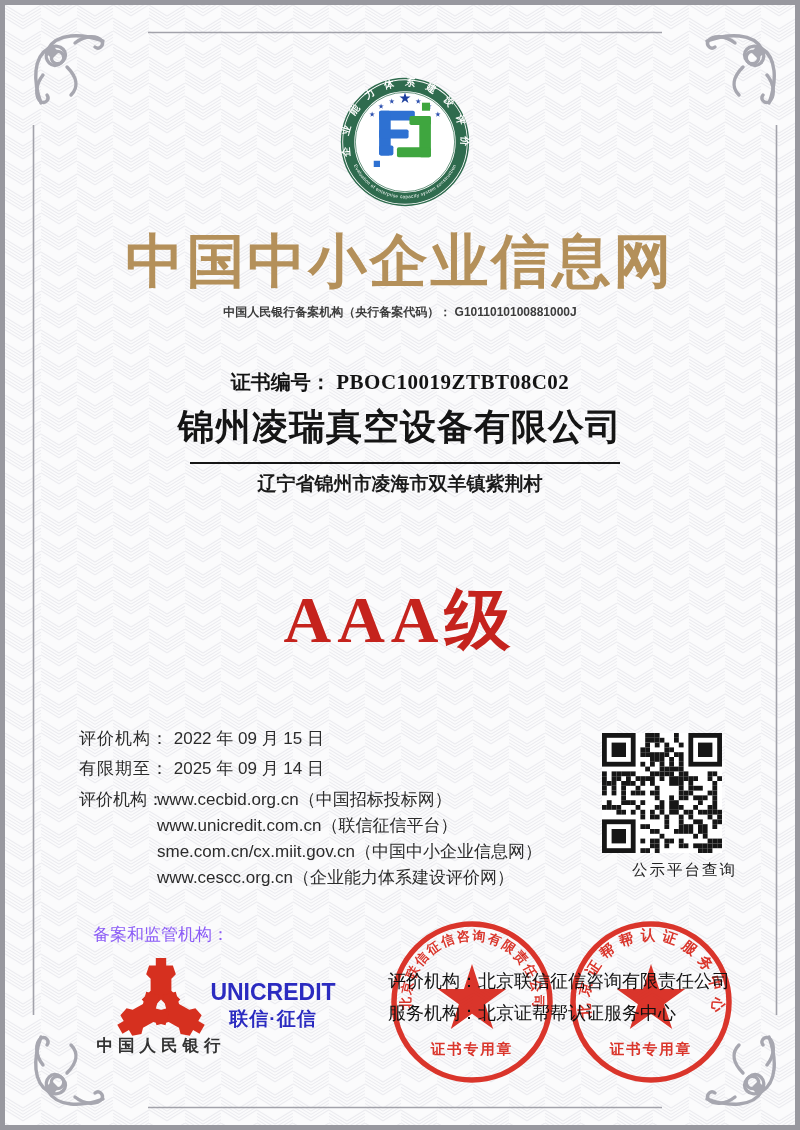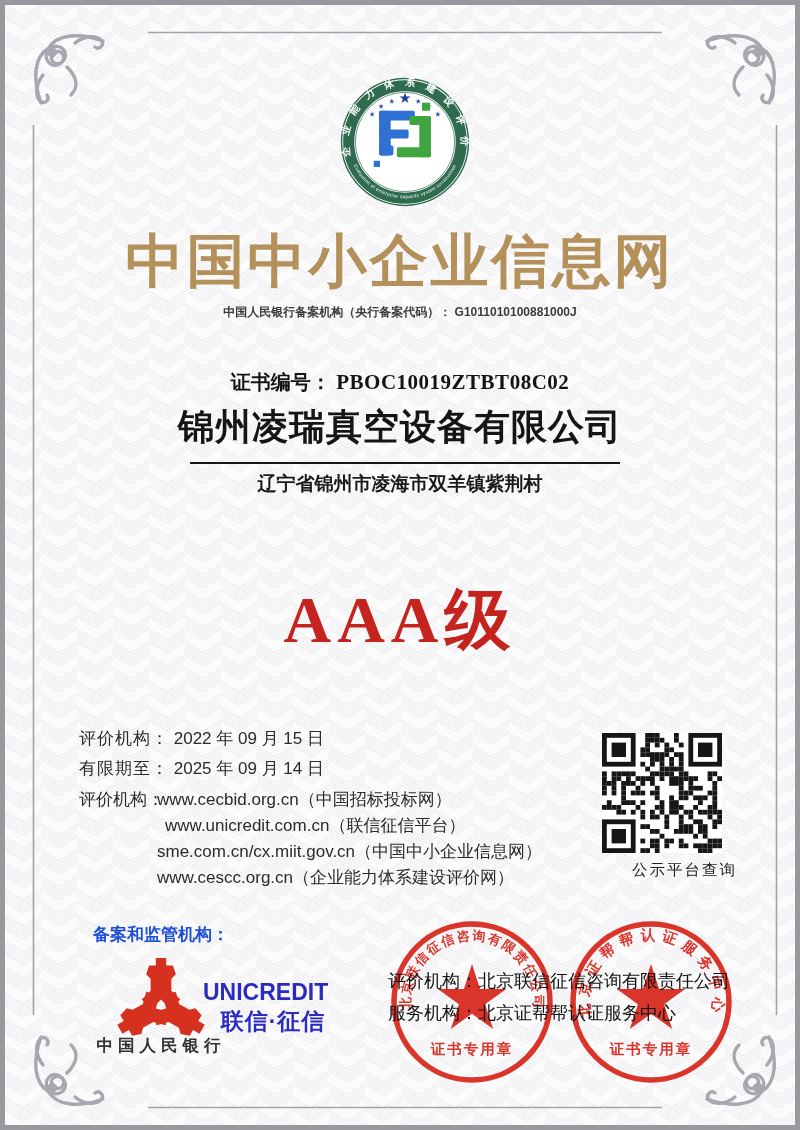--- a/index.html
+++ b/index.html
@@ -22,26 +22,26 @@
   .underline{top:457px;left:185px;width:430px;height:2px;background:#161616;z-index:2;}
   .address{top:466px;font-size:19px;font-weight:700;color:#1a1a1a;
     font-family:"Liberation Serif","DejaVu Serif",serif;z-index:2;}
   .rating-label{left:100px;top:528px;font-size:20px;font-weight:700;color:#141414;z-index:2;}
   .rating-value{top:570px;font-size:66px;font-weight:900;letter-spacing:6px;
     font-family:"Liberation Serif","DejaVu Serif",serif;z-index:2;}
   .drow{font-size:17px;color:#2b2b2b;z-index:2;white-space:nowrap;}
   .dlabel{letter-spacing:1px;}
   .qr-caption{left:582px;top:855px;width:150px;text-align:right;font-size:15.5px;
     letter-spacing:2px;color:#222;z-index:2;}
-  .regulator{left:88px;top:918px;font-size:17px;font-weight:700;color:#1d4ed8;z-index:2;}
+  .regulator{left:88px;top:918px;font-size:17px;font-weight:400;color:#8b5cf6;z-index:2;}
   .pbc-name{left:76px;top:1030px;width:160px;text-align:center;font-size:16.5px;font-weight:700;
     letter-spacing:5px;color:#333;font-family:"Liberation Serif","DejaVu Serif",serif;z-index:2;}
-  .unicredit{left:198px;top:974px;width:140px;text-align:left;font-size:23px;font-weight:900;
+  .unicredit{left:198px;top:974px;width:140px;text-align:center;font-size:23px;font-weight:900;
     color:#2b2bc0;z-index:2;}
-  .unicredit-cn{left:198px;top:1001px;width:140px;text-align:center;font-size:23px;font-weight:800;
+  .unicredit-cn{left:198px;top:1001px;width:140px;text-align:center;font-size:19px;font-weight:800;
     color:#2b2bc0;letter-spacing:1px;z-index:2;}
   .agency-line{left:383px;font-size:18px;color:#111;z-index:3;white-space:nowrap;}
   .seal{z-index:2;opacity:.93;}
 </style>
 </head>
 <body>
 
 <div class="page">
 
   <svg class="abs bg-pattern" width="790" height="1120">
@@ -141,21 +141,21 @@
   <div class="abs drow" style="left:74px;top:722px;">
     <span class="dlabel">评价机构：</span>
     <span>2022 年 09 月 15 日</span>
   </div>
   <div class="abs drow" style="left:74px;top:752px;">
     <span class="dlabel">有限期至：</span>
     <span>2025 年 09 月 14 日</span>
   </div>
   <div class="abs drow" style="left:74px;top:783px;">评价机构：</div>
   <div class="abs drow" style="left:152px;top:783px;">www.cecbid.org.cn（中国招标投标网）</div>
-  <div class="abs drow" style="left:160px;top:809px;">www.unicredit.com.cn（联信征信平台）</div>
+  <div class="abs drow" style="left:152px;top:809px;">www.unicredit.com.cn（联信征信平台）</div>
   <div class="abs drow" style="left:152px;top:835px;text-align:center;">sme.com.cn/cx.miit.gov.cn（中国中小企业信息网）</div>
   <div class="abs drow" style="left:152px;top:861px;">www.cescc.org.cn（企业能力体系建设评价网）</div>
 
   <svg class="abs content" style="left:597px;top:728px;" width="120" height="120">
     <rect width="120" height="120" fill="#ffffff"></rect>
     <g id="qr-modules">
         <rect x="43.199999999999996" y="0" width="4.8" height="4.8" fill="#161616"></rect>
         <rect x="48" y="0" width="4.8" height="4.8" fill="#161616"></rect>
         <rect x="52.8" y="0" width="4.8" height="4.8" fill="#161616"></rect>
         <rect x="72" y="0" width="4.8" height="4.8" fill="#161616"></rect>

